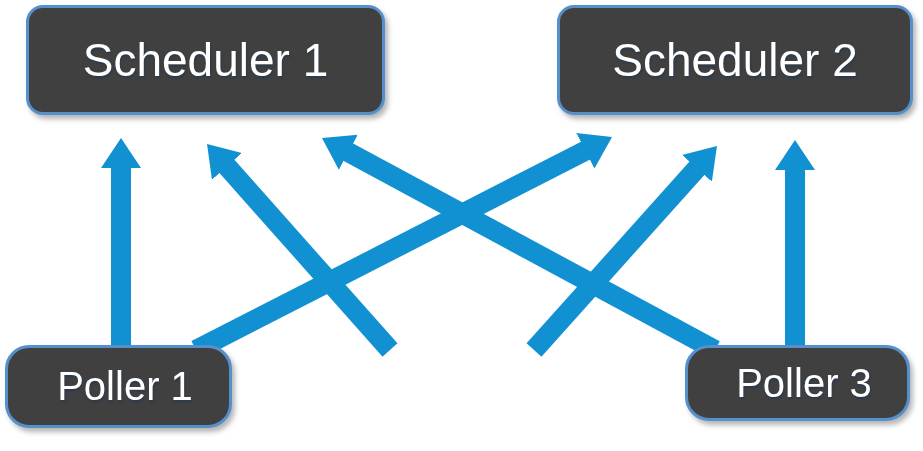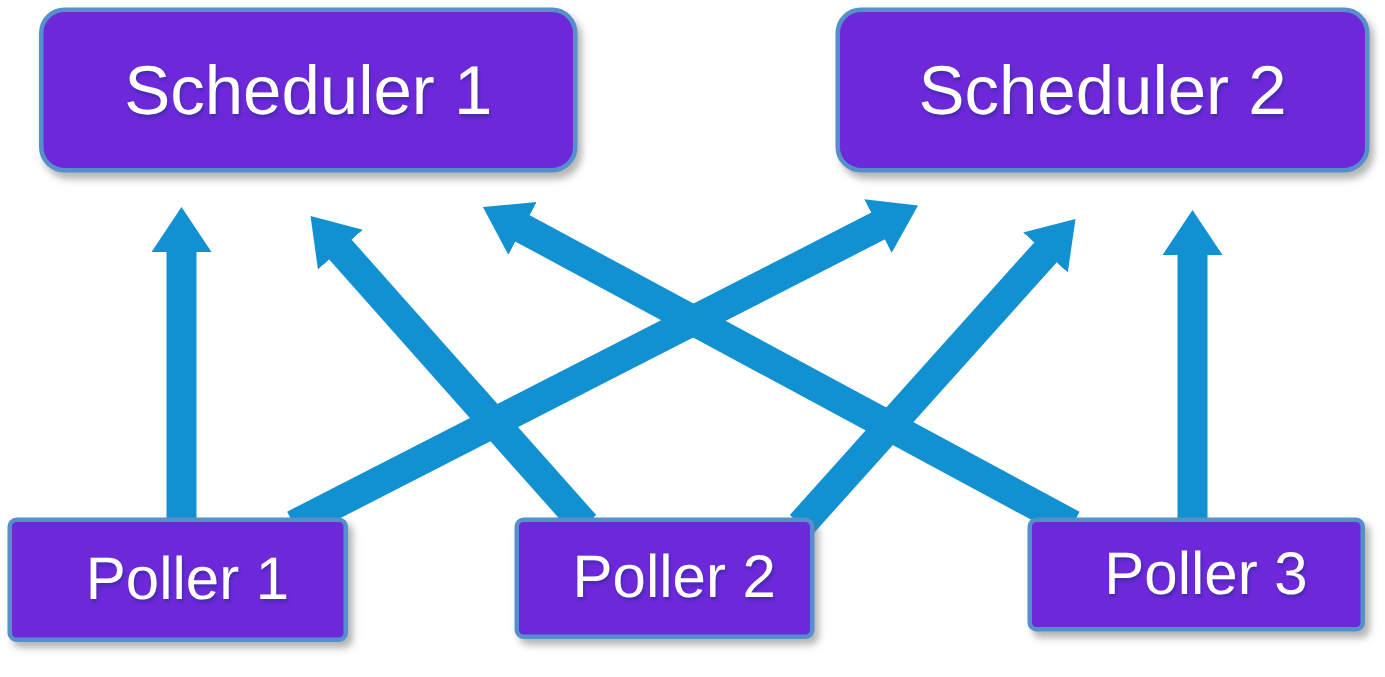--- a/index.html
+++ b/index.html
@@ -24,39 +24,39 @@
     z-index: 1;
   }
   .arrow-shaft {
     stroke: #1291d2;
     stroke-width: 20;
     fill: none;
   }
   .node {
     position: absolute;
     z-index: 2;
-    background: #6d28d9;
+    background: #404040;
     border: 3px solid #5590cd;
     box-sizing: border-box;
     box-shadow: 3px 4px 5px rgba(110,110,110,0.5);
     display: flex;
     align-items: center;
     justify-content: center;
     color: #ffffff;
   }
   .node .label {
     text-shadow: 1px 2px 2px rgba(0,50,100,0.35);
     white-space: pre;
   }
   .node.scheduler {
     border-radius: 17px;
     font-size: 46px;
   }
   .node.poller {
-    border-radius: 6px;
+    border-radius: 24px;
     font-size: 40px;
     padding-left: 13px;
   }
 </style>
 </head>
 <body>
 
 <div class="stage">
 
   <svg class="arrows-layer" viewBox="0 0 923 451" xmlns="http://www.w3.org/2000/svg">
@@ -78,21 +78,18 @@
   </div>
 
   <div class="node scheduler" style="left:557px; top:5px; width:356px; height:110px;">
     <span class="label">Scheduler 2</span>
   </div>
 
   <div class="node poller" style="left:5px; top:345px; width:227px; height:83px;">
     <span class="label">Poller 1</span>
   </div>
 
-  <div class="node poller" style="left:343px; top:345px; width:200px; height:81px;">
-    <span class="label">Poller 2</span>
-  </div>
 
   <div class="node poller" style="left:685px; top:345px; width:225px; height:76px;">
     <span class="label">Poller 3</span>
   </div>
 
 </div>
 
 </body></html>

